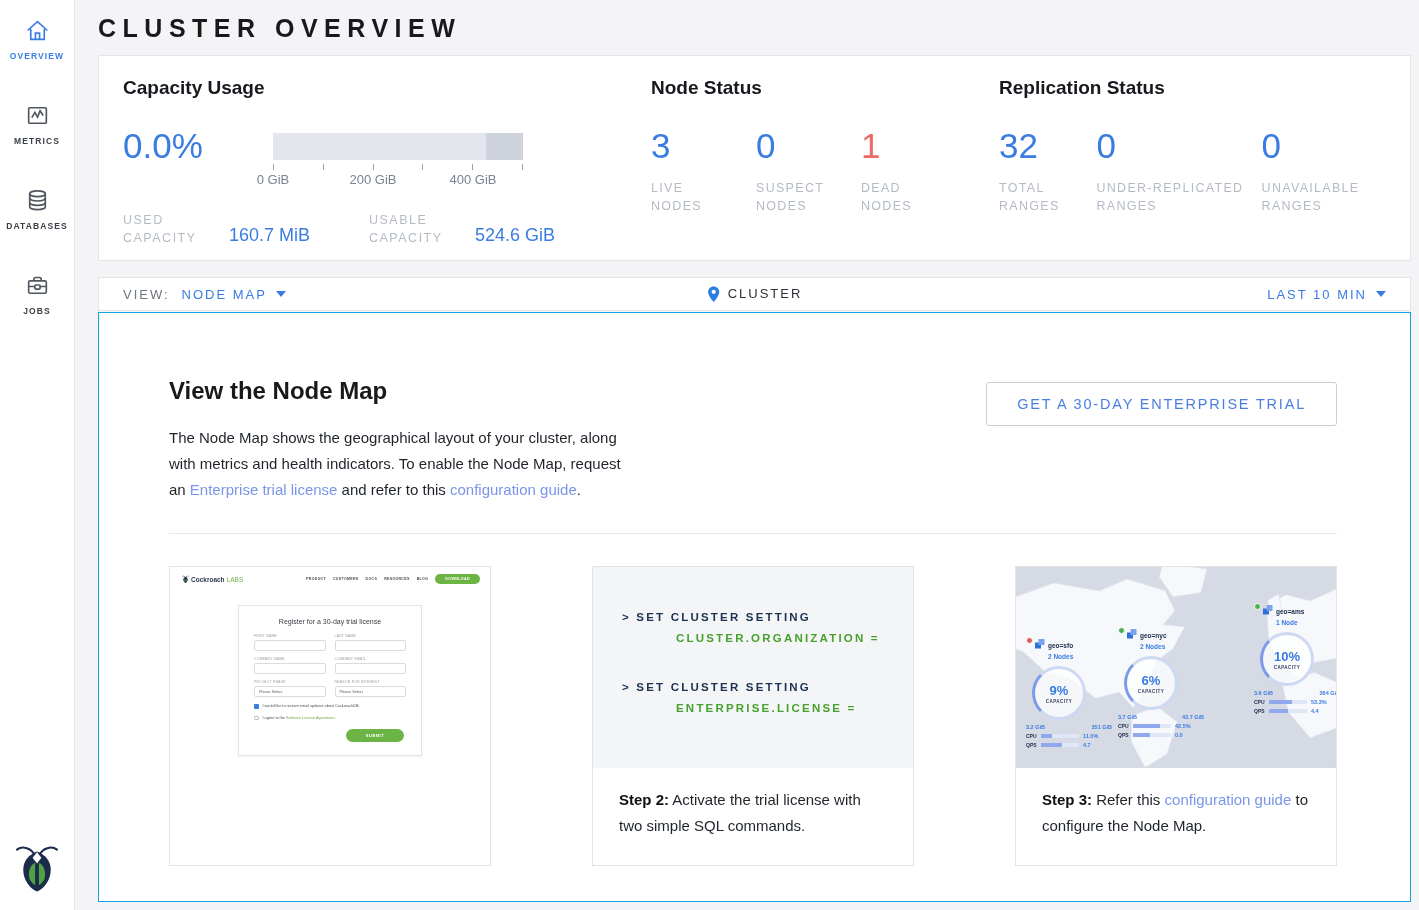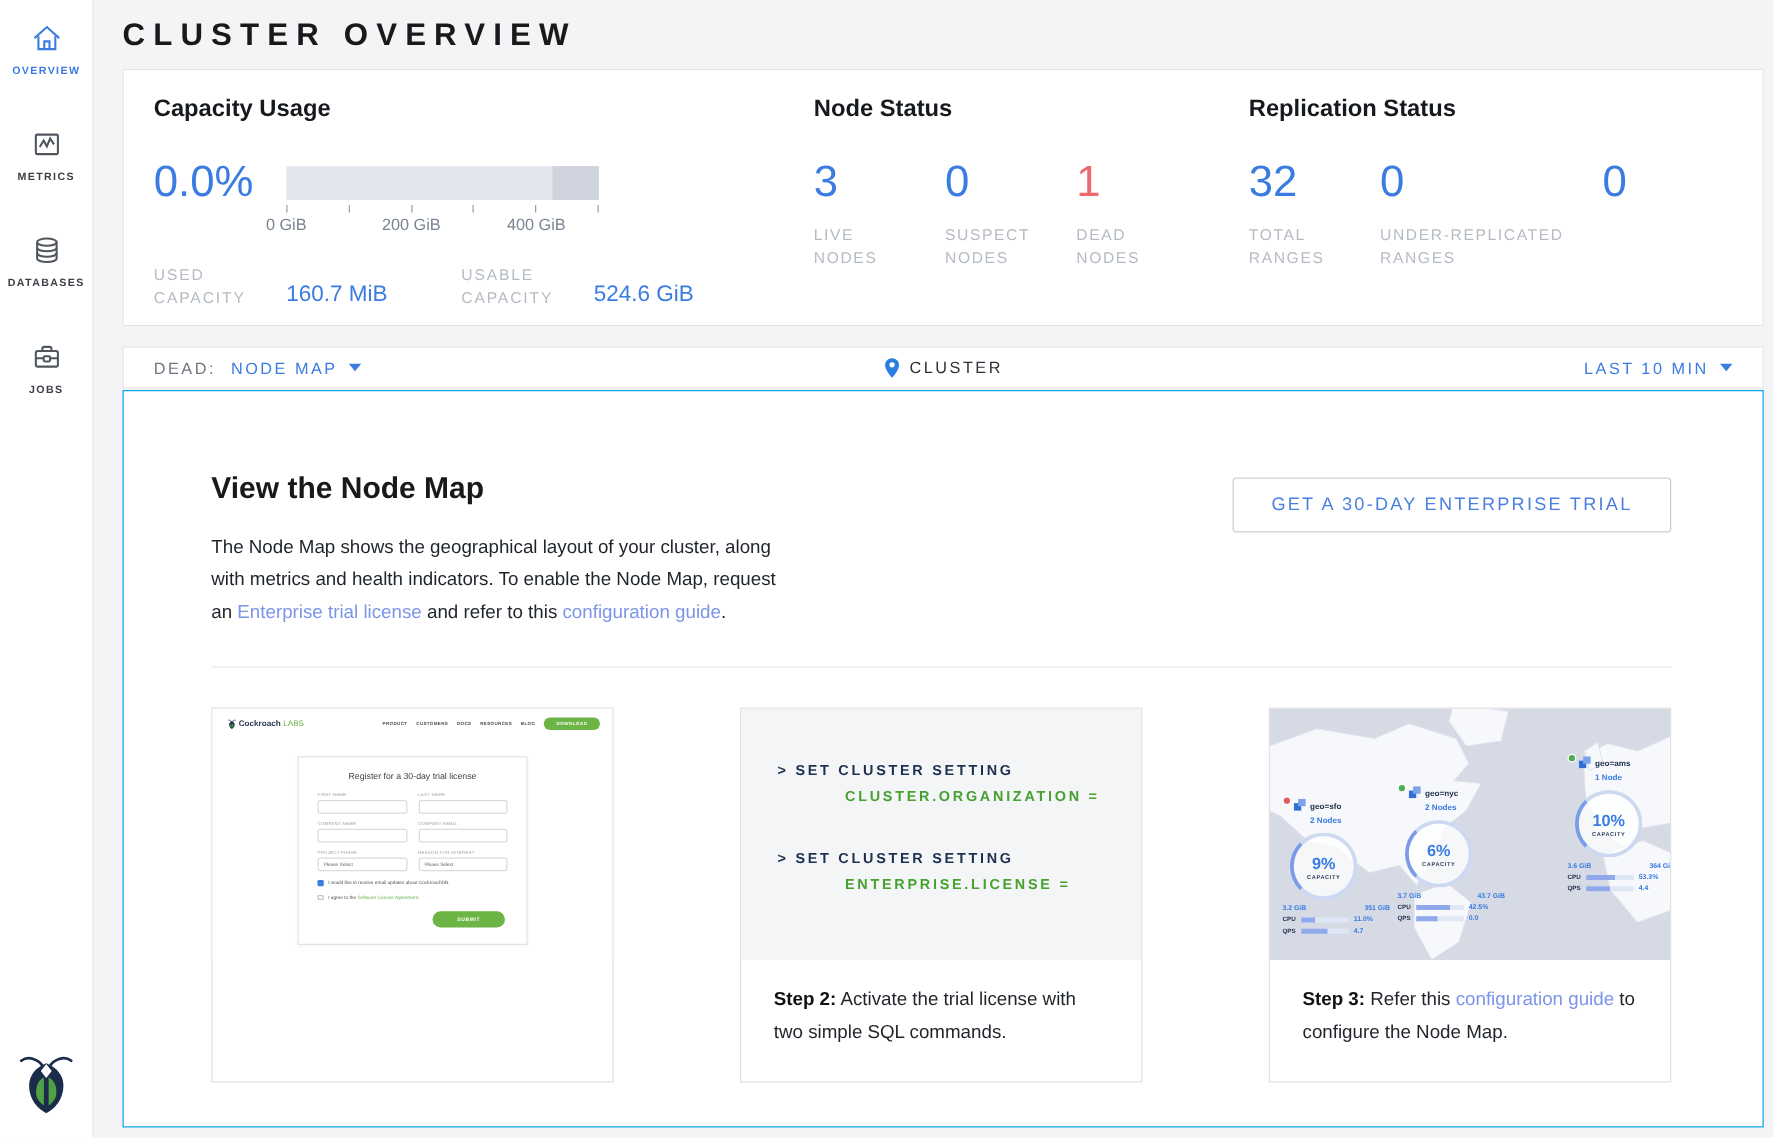--- a/index.html
+++ b/index.html
@@ -38,21 +38,21 @@
   
   .summary-card {
     margin-top:13px; height:206px; background:#fff; border:1px solid #e5e5e7;
     display:flex; padding:21px 0 0 24px;
   }
   .sec-title { font-size:19px; font-weight:700; color:#16191d; }
   .sec-capacity { width:528px; }
   .sec-nodes { width:348px; }
   .sec-repl { flex:1; }
 
-  .cap-row { display:flex; margin-top:29px; }
+  .cap-row { display:flex; margin-top:29px;gap:44px; }
   .cap-pct { width:106px; font-size:35px; color:#3a7ce1; line-height:36px; }
   .bar-wrap { width:250px; padding-top:5px; }
   .cap-bar { height:27px; background:#e3e6ed; position:relative; }
   .cap-bar-tail { position:absolute; right:0; top:0; bottom:0; width:15%; background:#ced3dd; }
   .ticks { display:flex; justify-content:space-between; margin-top:4px; height:6px; }
   .tick { width:1px; background:#9aa3b1; }
   .tick-labels { position:relative; height:16px; margin-top:2px; font-size:13px; color:#7a8493; }
   .tick-labels span { position:absolute; transform:translateX(-50%); white-space:nowrap; }
   .tl0 { left:0; } .tl1 { left:40%; } .tl2 { left:80%; }
 
@@ -302,27 +302,28 @@
         <div class="stat stat1">
           <div class="stat-num">32</div>
           <div class="stat-label">TOTAL RANGES</div>
         </div>
         <div class="stat stat2">
           <div class="stat-num">0</div>
           <div class="stat-label">UNDER-REPLICATED RANGES</div>
         </div>
         <div class="stat stat3">
           <div class="stat-num">0</div>
+          <div class="stat-label">UNAVAILABLE RANGES</div>
         </div>
       </div>
     </div>
   </div>
 
   <div class="view-bar">
-    <span class="view-label">DEAD:</span>
+    <span class="view-label">VIEW:</span>
     <span class="view-value">
         <span>NODE MAP</span>
         <span class="caret"></span>
       </span>
     <span class="scope">
       <svg width="13" height="17" viewBox="0 0 24 32">
           <path d="M12 1 C6 1 1.5 5.5 1.5 11.5 c0 7.5 10.5 19 10.5 19 s10.5-11.5 10.5-19 C22.5 5.5 18 1 12 1 Z" fill="#2a7de1"></path>
           <circle cx="12" cy="11" r="4" fill="#ffffff"></circle>
         </svg>
       <span>CLUSTER</span>

